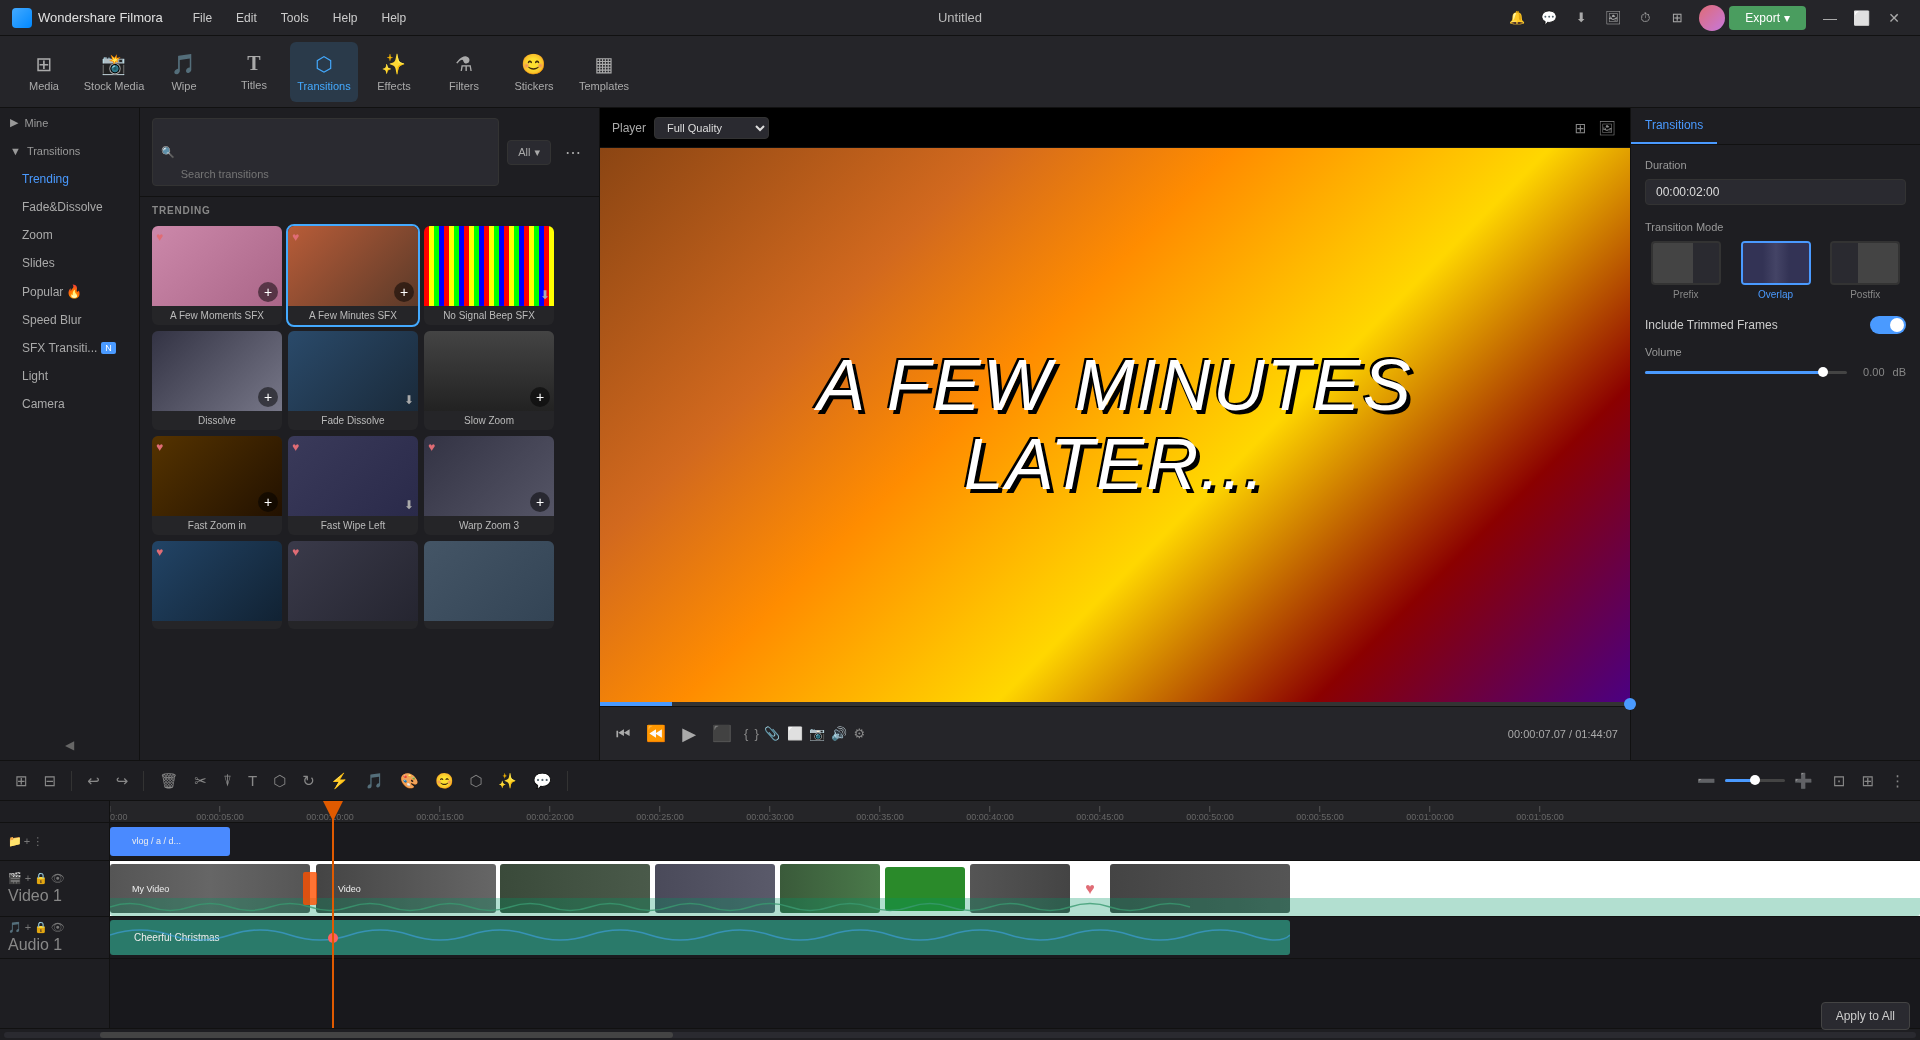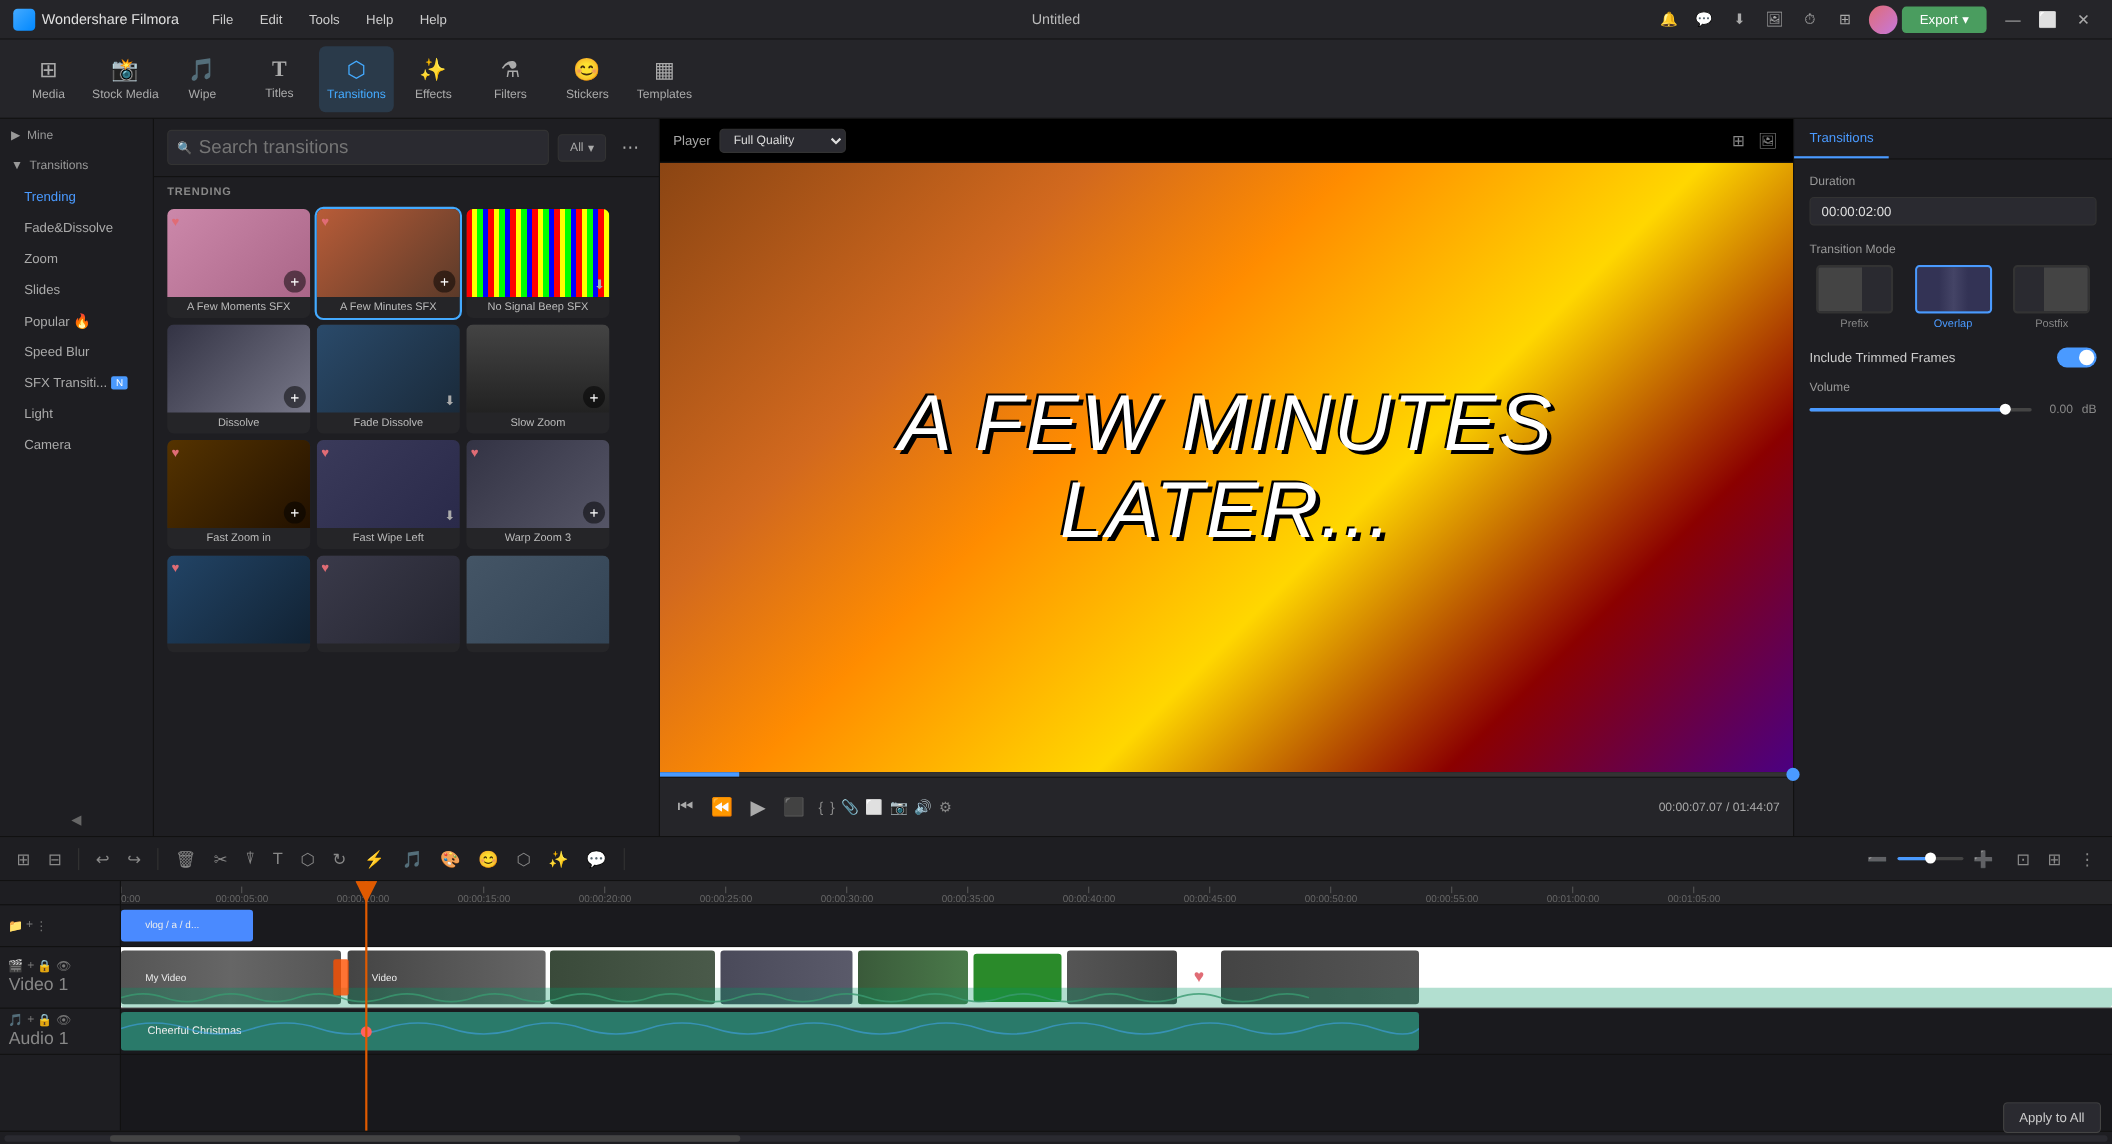--- a/index.html
+++ b/index.html
@@ -203,23 +203,24 @@
       color: #ddd;
       font-size: 11px;
       display: flex;
       align-items: center;
       gap: 6px;
     }
     .search-box input {
       background: none;
       border: none;
       color: #ccc;
-      font-size: 17px;
+      font-size: 11px;
       outline: none;
       width: 100%;
+      margin-top: 44px;
     }
     .filter-btn {
       background: #2a2a30;
       border: 1px solid #333;
       border-radius: 4px;
       color: #aaa;
       padding: 5px 10px;
       cursor: pointer;
       font-size: 11px;
       display: flex; align-items: center; gap: 4px;

